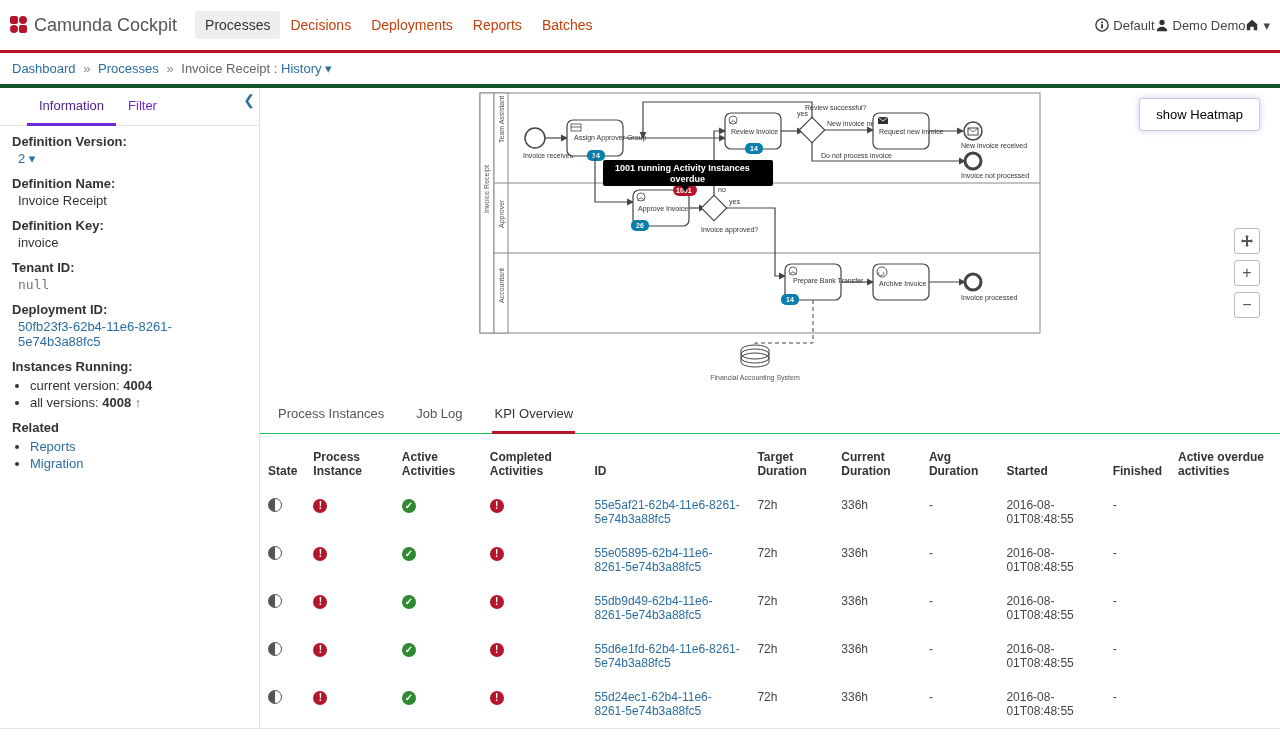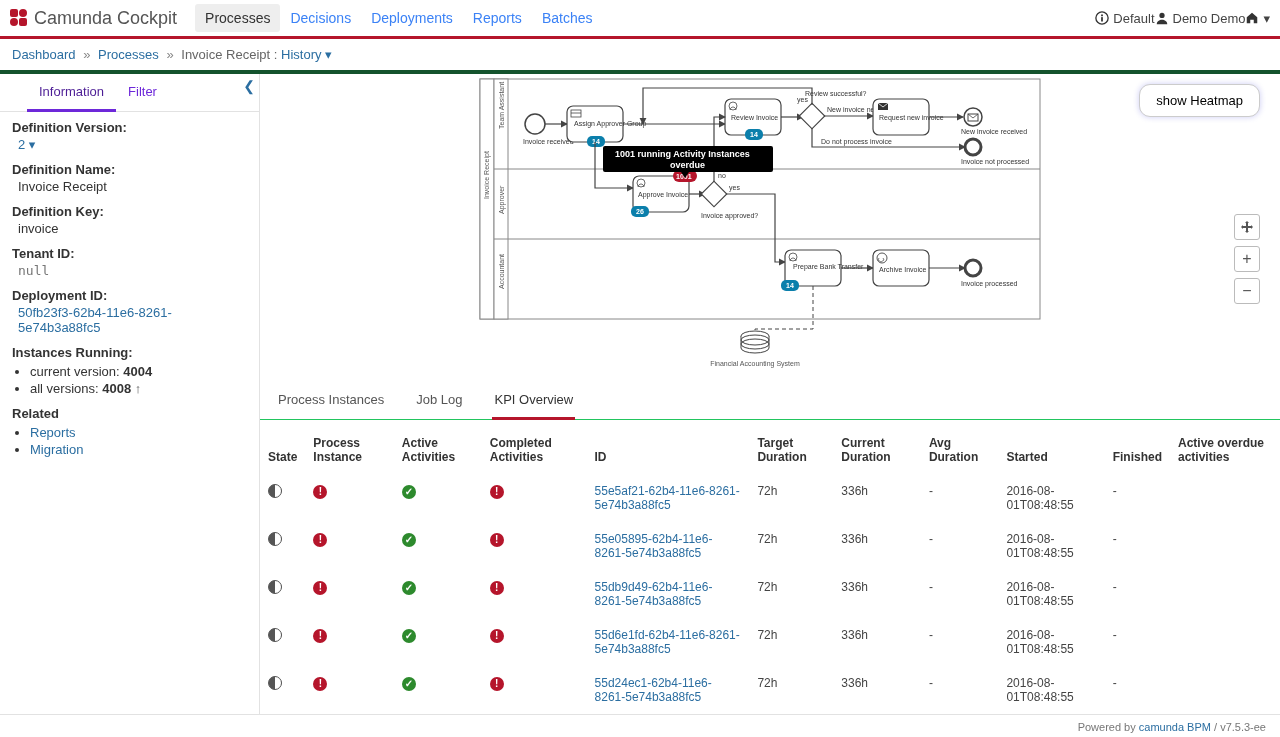--- a/index.html
+++ b/index.html
@@ -1,23 +1,23 @@
 <!DOCTYPE html>
 <html><head>
 <meta charset="utf-8">
 <style>
   * { box-sizing: border-box; }
   body { margin:0; font-family: Helvetica, Arial, sans-serif; font-size:13px; color:#333; background:#fff; }
   a { color:#2b6ea1; text-decoration:none; }
 
-  .topbar { display:flex; align-items:center; padding:4px 10px; border-bottom:3px solid #b5152b; }
+  .topbar { display:flex; align-items:center; padding:11px 10px; border-bottom:3px solid #b5152b; }
   .brand { display:flex; align-items:center; gap:6px; font-size:18px; color:#555; }
   .brand-icon { width:18px;height:18px; }
   .topnav { display:flex; margin-left:18px; }
-  .topnav .nav-item { padding:6px 10px; font-size:14px; color:#3b82f6; cursor:pointer; }
+  .topnav .nav-item { padding:6px 10px; font-size:14px; color:#c2410c; cursor:pointer; }
   .topnav .nav-item.active { background:#eee; border-radius:3px; color:#333; }
   .top-right { margin-left:auto; display:flex; align-items:center; color:#444; font-size:13px; }
   .top-right .item { display:flex; align-items:center; gap:4px; cursor:pointer; }
 
   .breadcrumb { padding:8px 12px; font-size:13px; border-bottom:4px solid #14532d; }
   .breadcrumb .sep { color:#888; padding:0 4px; }
   .breadcrumb .muted { color:#666; }
 
   .main { display:flex; }
   .sidebar { width:260px; border-right:1px solid #e2e2e2; padding:0 0 20px 0; position:relative; }
@@ -30,21 +30,21 @@
   .def-block { margin-bottom:10px; }
   .def-block .lbl { font-weight:700; }
   .def-block .val { padding-left:6px; margin-top:2px; overflow-wrap:break-word; }
   .mono { font-family:monospace; color:#777; }
   ul.bullets { margin:4px 0 0 18px; padding:0; }
   ul.bullets li { margin-bottom:2px; }
   .arrow-up { color:#555; }
 
   .content { flex:1; padding:0; }
   .diagram-wrap { position:relative; padding:0 10px; }
-  .heatmap-btn { position:absolute; right:20px; top:10px; background:#fff; border:1px solid #ccc; border-radius:11px; padding:8px 16px; font-size:13px; cursor:pointer; box-shadow:0 0 6px rgba(0,0,200,0.2); }
+  .heatmap-btn { position:absolute; right:20px; top:10px; background:#fff; border:1px solid #ccc; border-radius:3px; padding:8px 16px; font-size:13px; cursor:pointer; box-shadow:0 0 6px rgba(0,0,200,0.2); }
   .zoom-ctrl { position:absolute; right:20px; bottom:70px; display:flex; flex-direction:column; gap:6px; }
   .zoom-ctrl .zbtn { width:26px;height:26px;border:1px solid #bbb;background:#fff;border-radius:3px;display:flex;align-items:center;justify-content:center;cursor:pointer;font-size:16px;color:#555; }
   svg.diagram { display:block; margin:0 auto; }
 
   .pool-rect { fill:#fff; stroke:#888; stroke-width:1; }
   .lane-line { stroke:#888; stroke-width:1; }
   .task-rect { fill:#fff; stroke:#444; stroke-width:1.2; rx:6; ry:6; }
   .task-label { font-size:7px; fill:#333; }
   .flow { stroke:#444; stroke-width:1.2; fill:none; marker-end:url(#arrow); }
   .msgflow { stroke:#444; stroke-width:1; fill:none; stroke-dasharray:4 3; marker-end:url(#arrowOpen); }

